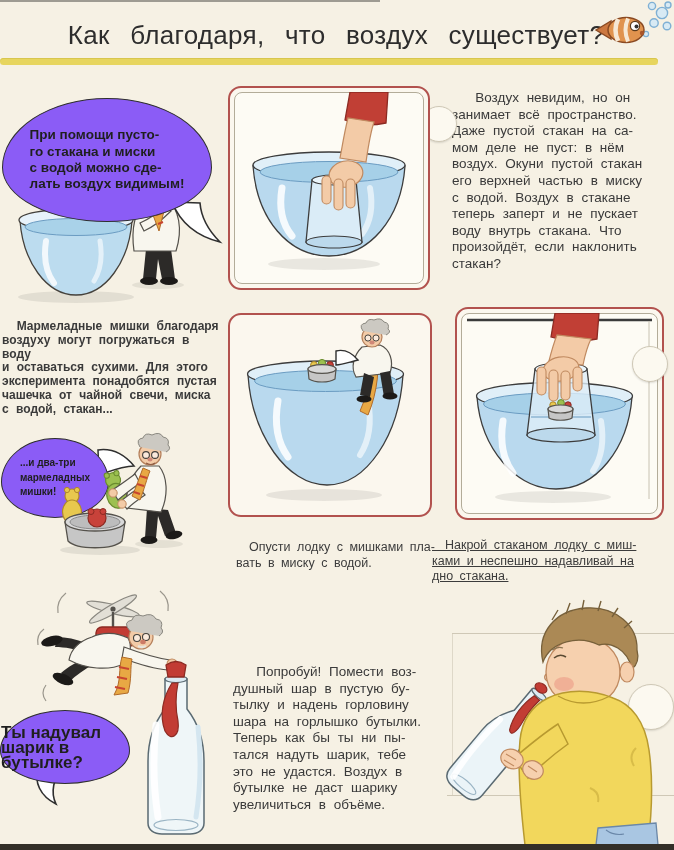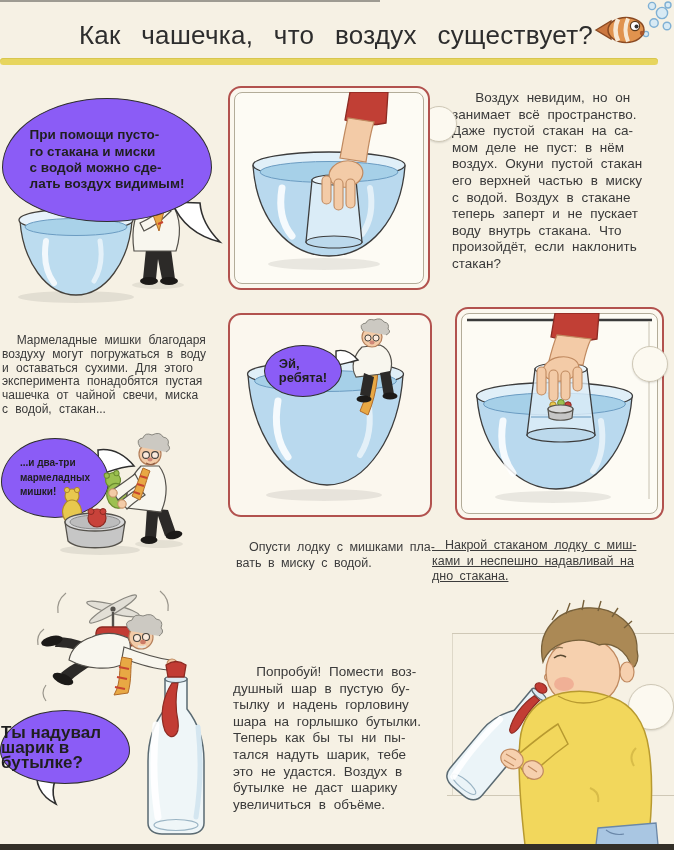--- a/index.html
+++ b/index.html
@@ -48,21 +48,21 @@
   .tab.over{z-index:3;}
   .cutline{background:#cfc8b6;z-index:1;}
   .bottom-strip{left:0;top:844px;width:674px;height:6px;background:#332f28;z-index:6;}
   svg{display:block;}
 </style>
 </head>
 <body>
 
 <div class="abs scan-edge-top"></div>
 
-<div class="abs title">Как  чашечка,  что  воздух  существует?</div>
+<div class="abs title">Как  благодаря,  что  воздух  существует?</div>
 <div class="abs underline"></div>
 
 <svg class="abs" style="left:592px;top:1px;" width="80" height="62" viewBox="0 0 80 62">
   <circle cx="62" cy="22" r="4.2" fill="#d8eaf4" stroke="#7fb0d4" stroke-width="1.4"></circle>
   <circle cx="70" cy="12" r="5.6" fill="#d8eaf4" stroke="#7fb0d4" stroke-width="1.4"></circle>
   <circle cx="60" cy="5" r="3.6" fill="#d8eaf4" stroke="#7fb0d4" stroke-width="1.4"></circle>
   <circle cx="75" cy="25" r="3.8" fill="#d8eaf4" stroke="#7fb0d4" stroke-width="1.4"></circle>
   <circle cx="76" cy="4" r="3" fill="#d8eaf4" stroke="#7fb0d4" stroke-width="1.4"></circle>
   <circle cx="54" cy="33" r="2.6" fill="#d8eaf4" stroke="#7fb0d4" stroke-width="1.2"></circle>
   <path d="M4,29 L19,20 L19,38 Z" fill="#cc7840" stroke="#8a4a22" stroke-width="1.4"></path>
@@ -145,21 +145,21 @@
 Даже пустой стакан на са-
 мом деле не пуст: в нём
 воздух. Окуни пустой стакан
 его верхней частью в миску
 с водой. Воздух в стакане
 теперь заперт и не пускает
 воду внутрь стакана. Что
 произойдёт, если наклонить
 стакан?</div>
 
-<div class="abs small-text ml" style="left:2px;top:324px;width:220px;">&nbsp;&nbsp;Мармеладные мишки благодаря
+<div class="abs small-text ml" style="left:2px;top:310px;width:220px;font-weight:bold;">&nbsp;&nbsp;Мармеладные мишки благодаря
 воздуху могут погружаться в воду
 и оставаться сухими. Для этого
 эксперимента понадобятся пустая
 чашечка от чайной свечи, миска
 с водой, стакан...</div>
 
 <svg class="abs tail" style="left:96px;top:446px;" width="40" height="32" viewBox="0 0 40 32">
   <path d="M2,4 C16,2 28,8 38,20 C26,20 12,26 3,29 Z" fill="#fff" stroke="#2f2f2f" stroke-width="1.5"></path>
 </svg>
 <div class="abs bubble ml" style="left:1px;top:428px;width:106px;height:78px;border-radius:50%/55% 55% 45% 45%;font-size:10px;line-height:14.5px;">...и два-три
@@ -240,22 +240,20 @@
       <path d="M11,12 q-5,-7 3,-8 q2,-5 8,-3 q7,-3 10,2 q6,1 4,7 q4,3 -2,6" fill="#ccc9c2" stroke="#8a8880" stroke-width="1"></path>
       <circle cx="16" cy="19" r="3.1" fill="rgba(255,255,255,.6)" stroke="#44413c" stroke-width="1"></circle>
       <circle cx="24" cy="19" r="3.1" fill="rgba(255,255,255,.6)" stroke="#44413c" stroke-width="1"></circle>
       <ellipse cx="20" cy="23.5" rx="2.6" ry="2.1" fill="#d08878"></ellipse>
     </g>
   </svg>
 
   <svg class="tail" style="position:absolute;left:104px;top:34px;" width="26" height="20" viewBox="0 0 26 20">
     <path d="M2,2 C10,0 18,4 24,11 C16,13 8,16 2,16 Z" fill="#fff" stroke="#2f2f2f" stroke-width="1.4"></path>
   </svg>
-  <div class="bubble ml" style="position:absolute;left:34px;top:20px;width:76px;height:50px;border-radius:50%;font-size:13px;line-height:14.5px;">Эй,
-ребята!</div>
 </div>
 
 <div class="abs caption ml" style="left:236px;top:530px;width:212px;">&nbsp;&nbsp;Опусти лодку с мишками пла-
 вать в миску с водой.</div>
 
 <div class="abs panel" style="left:455px;top:307px;width:209px;height:213px;">
   <div class="inner-card"></div>
   <svg style="position:absolute;left:4px;top:4px;" width="197" height="201" viewBox="0 0 197 201">
     <line x1="6" y1="7" x2="191" y2="7" stroke="#3a3a3a" stroke-width="2.4"></line>
     <line x1="188" y1="8" x2="188" y2="186" stroke="#c8c2b2" stroke-width="1"></line>

